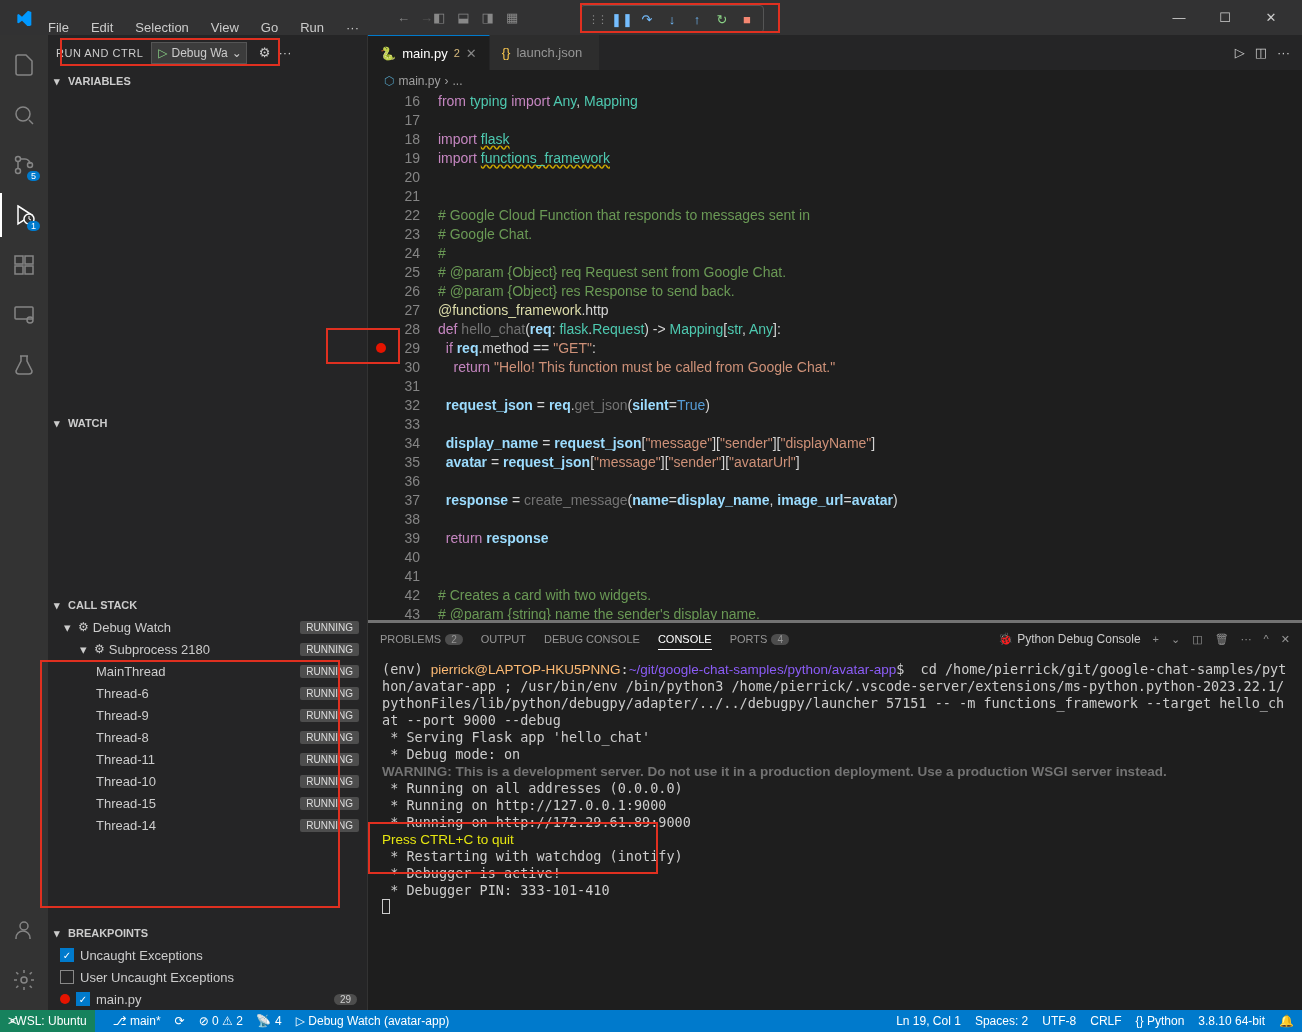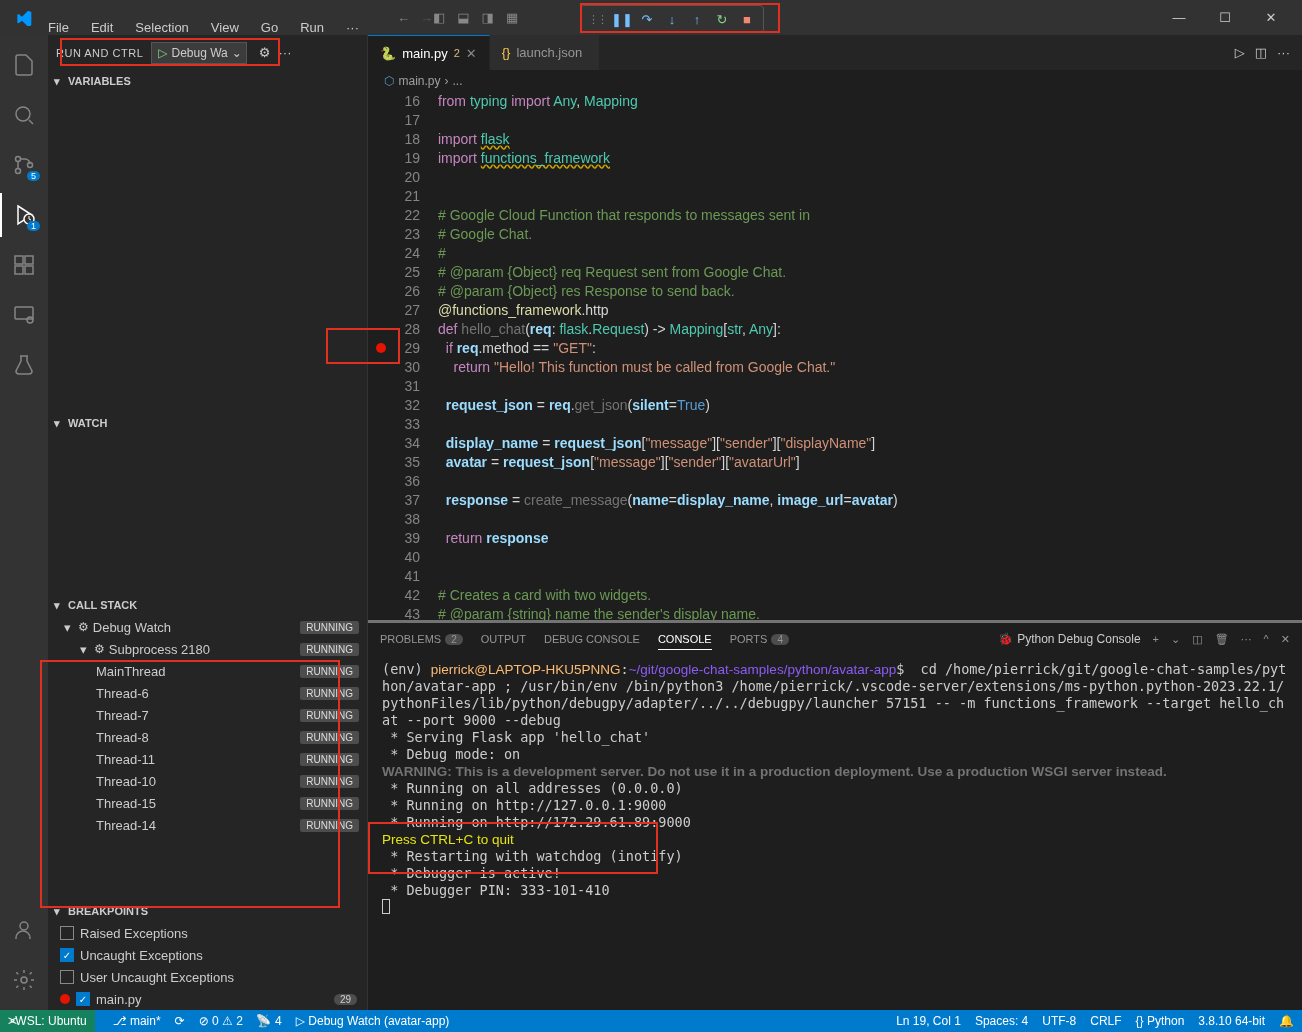--- a/index.html
+++ b/index.html
@@ -252,21 +252,21 @@
           <span>MainThread</span>
           <span class="badge-run">RUNNING</span>
         </div>
         <div class="cs-row">
           <span class="indent" style="width: 40px;"></span>
           <span>Thread-6</span>
           <span class="badge-run">RUNNING</span>
         </div>
         <div class="cs-row">
           <span class="indent" style="width: 40px;"></span>
-          <span>Thread-7</span>
+          <span>Thread-9</span>
           <span class="badge-run">RUNNING</span>
         </div>
         <div class="cs-row">
           <span class="indent" style="width: 40px;"></span>
           <span>Thread-8</span>
           <span class="badge-run">RUNNING</span>
         </div>
         <div class="cs-row">
           <span class="indent" style="width: 40px;"></span>
           <span>Thread-11</span>
@@ -286,24 +286,20 @@
           <span class="indent" style="width: 40px;"></span>
           <span>Thread-14</span>
           <span class="badge-run">RUNNING</span>
         </div>
       </div>
     <div class="section-hdr">
         <span class="chev">▾</span>
         <span>BREAKPOINTS</span>
       </div>
     <div class="section-body" id="breakpoints">
-        <div class="bp-row">
-          <span class="cb"></span>
-          <span>Raised Exceptions</span>
-        </div>
         <div class="bp-row">
           <span class="cb checked">✓</span>
           <span>Uncaught Exceptions</span>
         </div>
         <div class="bp-row">
           <span class="cb"></span>
           <span>User Uncaught Exceptions</span>
         </div>
         <div class="bp-row">
           <span class="dot"></span>
@@ -415,20 +411,20 @@
     <span style="letter-spacing:-5px">&gt;&lt;</span>&nbsp;
     <span>WSL: Ubuntu</span>
   </div>
   <span>⎇ <span>main*</span></span>
   <span>⟳</span>
   <span>⊘ 0 ⚠ 2</span>
   <span>📡 4</span>
   <span>▷ <span>Debug Watch (avatar-app)</span></span>
   <div class="sbr" id="sbr">
       <span>Ln 19, Col 1</span>
-      <span>Spaces: 4</span>
+      <span>Spaces: 2</span>
       <span>UTF-8</span>
       <span>CRLF</span>
       <span>{} Python</span>
       <span>3.8.10 64-bit</span>
       <span>🔔</span>
     </div>
 </div>
 
 </body></html>

